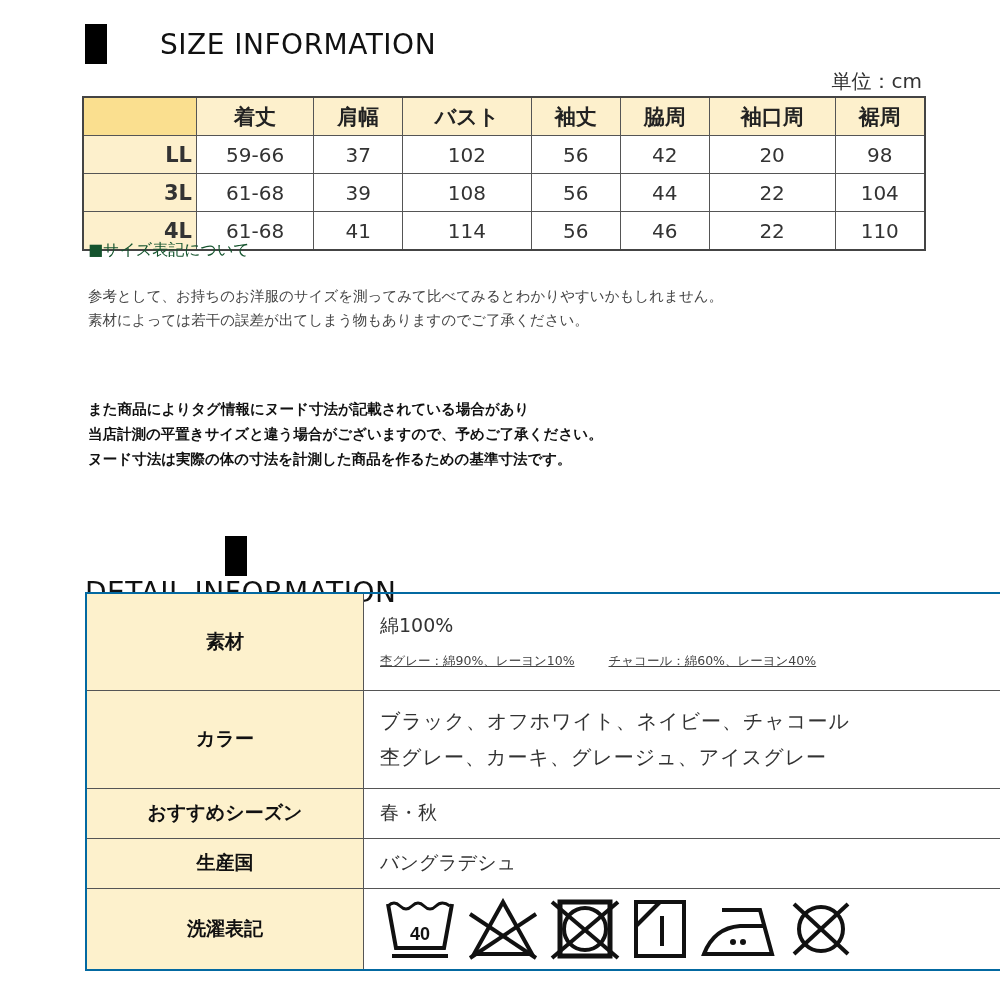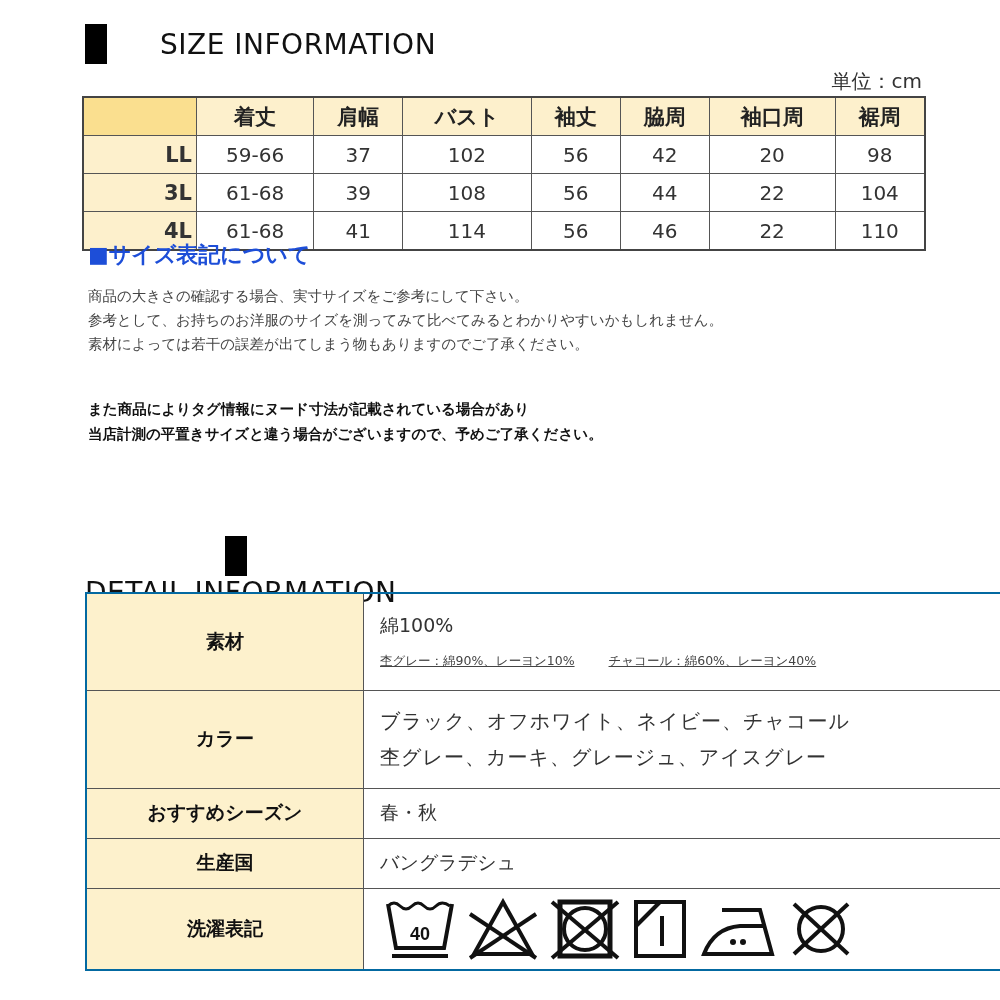--- a/index.html
+++ b/index.html
@@ -14,21 +14,21 @@
 
   table.size { position:absolute; left:82px; top:96px; border-collapse:collapse; width:844px; }
   table.size td, table.size th { border:1.5px solid #555; height:29px; text-align:center;
        font-size:20px; padding:4px; }
   table.size th { background:#fdf0cc; font-weight:bold; font-size:21px; }
   table.size th.corner { background:#fadf8f; width:104px; }
   table.size td.rowlabel { background:#fdf0cc; font-weight:bold; font-size:21px;text-align:right; }
   table.size td { color:#333; }
   table.size { border:2px solid #444; }
 
-  .note-head { position:absolute; left:88px; top:240px; font-size:22px; font-weight:bold; color:#1d4ed8; }
+  .note-head { position:absolute; left:88px; top:240px; font-size:16px; font-weight:normal; color:#14532d; }
   .note-lines { position:absolute; left:88px; top:284px; font-size:14.5px; color:#444; line-height:24px; }
   .note-bold { position:absolute; left:88px; top:397px; font-size:14.5px; font-weight:bold; color:#111; line-height:25px; }
 
   table.detail { position:absolute; left:85px; top:592px; width:998px; border-collapse:collapse; border:2px solid #0369a1; }
   table.detail td { border:1.5px solid #555; padding:0; }
   table.detail td.label { background:#fdf1cc; width:276px; text-align:center; font-weight:bold; font-size:19px; color:#111; }
   table.detail td.val { padding-left:16px; font-size:19px; color:#333; }
   .val .main { font-size:19px; }
   .val .sub { font-size:12.5px; color:#444; margin-top:14px;text-decoration:underline; }
   .val .sub span + span { margin-left:34px; }
@@ -86,27 +86,27 @@
     <td>56</td>
     <td>46</td>
     <td>22</td>
     <td>110</td>
   </tr>
 </tbody>
   </table>
 
 <div class="note-head">■サイズ表記について</div>
 <div class="note-lines">
-  <div>商品の大きさの確認する場合、実寸サイズをご参考にして下さい。</div>
   <div>参考として、お持ちのお洋服のサイズを測ってみて比べてみるとわかりやすいかもしれません。</div>
   <div>素材によっては若干の誤差が出てしまう物もありますのでご了承ください。</div>
 </div>
 <div class="note-bold">
   <div>また商品によりタグ情報にヌード寸法が記載されている場合があり</div>
   <div>当店計測の平置きサイズと違う場合がございますので、予めご了承ください。</div>
+  <div>ヌード寸法は実際の体の寸法を計測した商品を作るための基準寸法です。</div>
 </div>
 
 <div class="section-title" style="top:536px;flex-direction:column;">
   <div class="bar"></div>
   <div class="txt">DETAIL INFORMATION</div>
 </div>
 
 <table class="detail">
   <tbody>
       <tr style="height:97px;">

